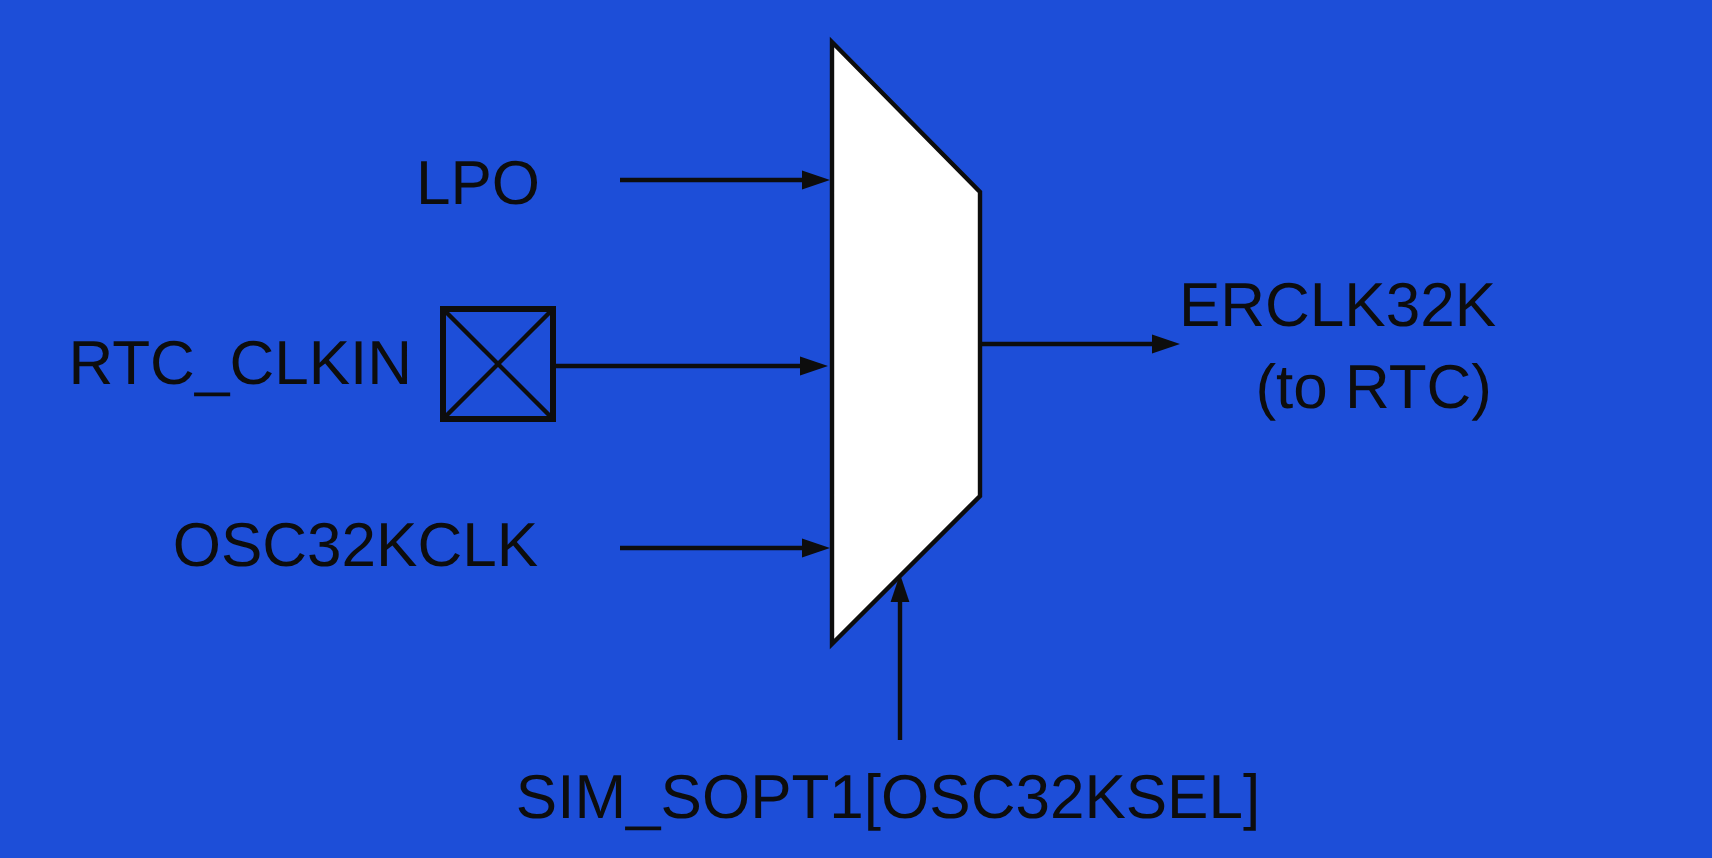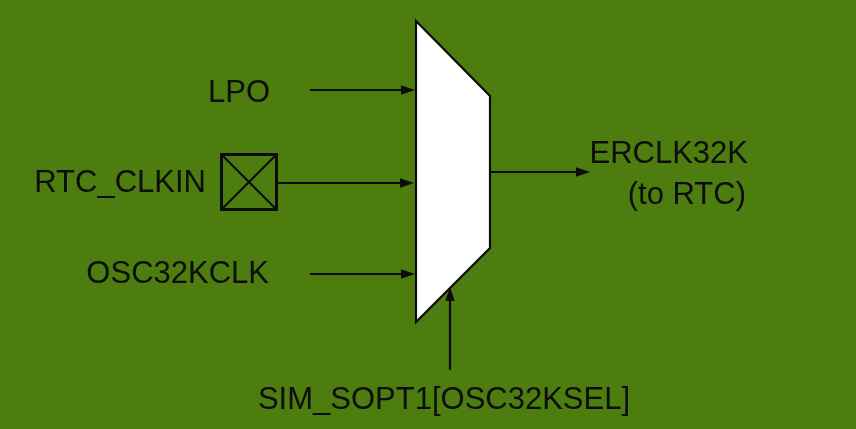--- a/index.html
+++ b/index.html
@@ -4,21 +4,21 @@
 <style>
   html, body {
     margin: 0;
     padding: 0;
     background: #ffffff;
   }
   .stage {
     position: relative;
     width: 856px;
     height: 429px;
-    background: #4d7c0f;
+    background: #1d4ed8;
     overflow: hidden;
     font-family: "Liberation Sans", sans-serif;
   }
   svg.diagram {
     position: absolute;
     left: 0;
     top: 0;
     width: 856px;
     height: 429px;
   }

